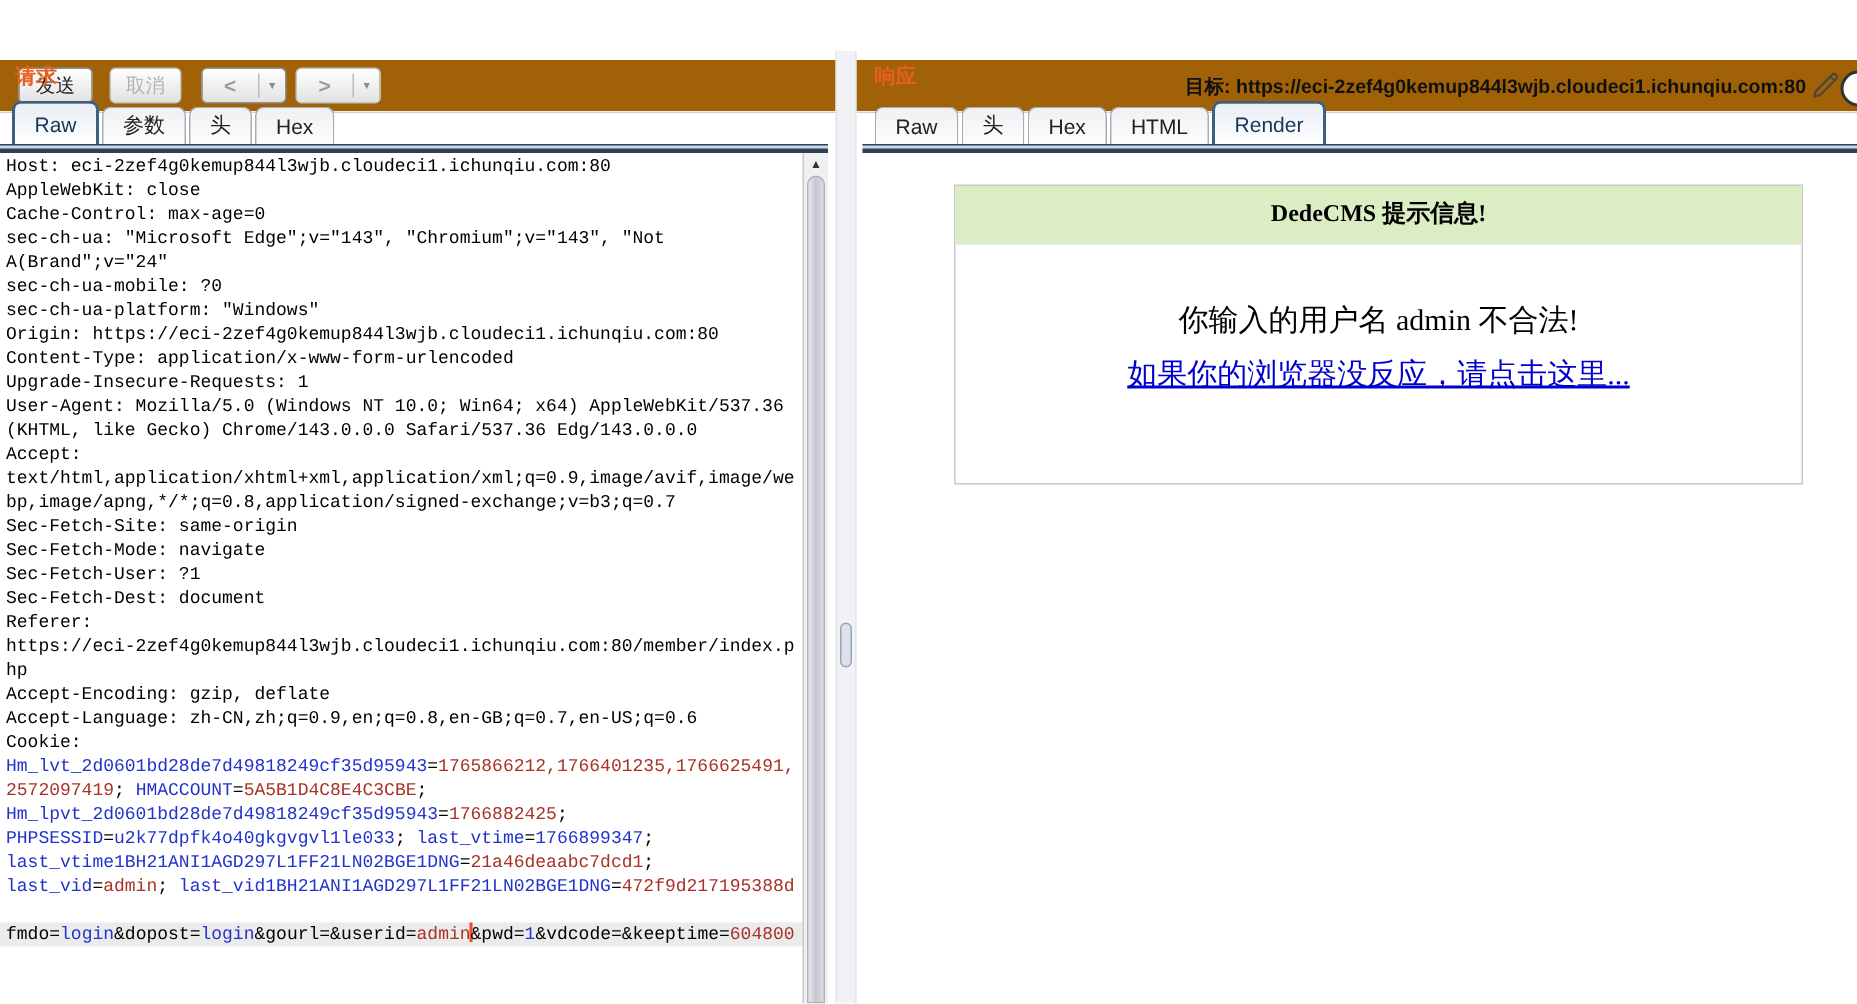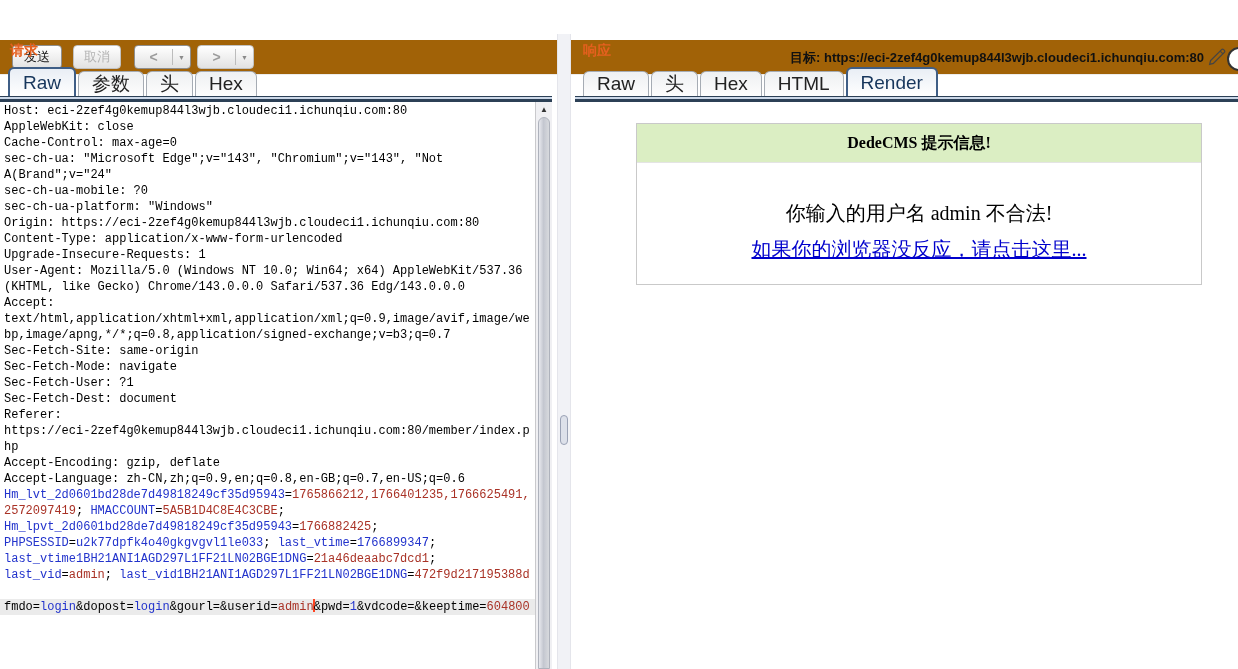--- a/index.html
+++ b/index.html
@@ -27,40 +27,40 @@
   
   .panel{position:absolute;top:34px;bottom:0;}
   .panel-request{left:0;width:552px;}
   .panel-response{left:575px;right:0;}
   .splitter{position:absolute;left:557px;top:34px;width:12px;bottom:0;background:#f1f2f6;border-left:1px solid #e4e5eb;border-right:1px solid #e4e5eb;}
   .splitter-grip{position:absolute;left:2px;top:381px;width:6px;height:28px;border:1px solid #9aa2b5;border-radius:4px;background:#dde1ea;}
   .panel-title{position:absolute;left:10px;top:8px;color:var(--orange);font-weight:bold;font-size:14px;}
   .panel-response .panel-title{left:8px;}
   .tabbar{position:absolute;left:8px;top:33px;height:29px;display:flex;align-items:flex-end;gap:2px;z-index:2;}
   .tab{height:25px;padding:0 13px;box-sizing:border-box;border:1px solid #a6acb4;border-bottom:none;border-radius:6px 6px 0 0;
-       background:linear-gradient(#eef0f2,#fdfdfd);font-size:19px;color:#222;display:flex;align-items:center;cursor:default;}
+       background:linear-gradient(#eef0f2,#fdfdfd);font-size:14px;color:#222;display:flex;align-items:center;cursor:default;}
   .tab.selected{height:29px;border:2px solid #3f5e86;border-bottom:none;background:linear-gradient(#e9eef5,#ffffff);color:#17365c;}
   .tab-underline{position:absolute;left:0;top:62px;right:0;height:2px;background:var(--band);border-top:1px solid var(--navy);border-bottom:3px solid var(--navy);z-index:1;}
   
   .editor{position:absolute;left:0;top:68px;right:0;bottom:0;background:#fff;}
   .code{position:absolute;left:0;top:0;right:17px;padding-top:1px;
         font-family:"Liberation Mono","DejaVu Sans Mono",monospace;font-size:12px;line-height:16px;color:#000;}
   .code-line{height:16px;white-space:pre;padding-left:4px;}
   .code-line.hl{background:var(--hl);}
   .tk-k{color:#000;}
   .tk-b{color:var(--blue);}
   .tk-r{color:var(--red);}
   .caret{display:inline-block;width:2px;height:13px;background:#ff4422;vertical-align:-2px;margin:0 -1px;}
   .vscroll{position:absolute;top:0;right:0;width:17px;bottom:0;background:#f0f0f3;border-left:1px solid #c9c9cc;box-sizing:border-box;}
   .vscroll-up{height:15px;text-align:center;font-size:8px;color:#333;line-height:15px;cursor:default;}
   .vscroll-thumb{position:absolute;top:15px;left:2px;right:2px;bottom:0;
         background:linear-gradient(90deg,#e8e9ee,#c4c7d0 45%,#d8dade);border:1px solid #aeb2bc;border-radius:7px 7px 0 0;}
   
   .render-view{position:absolute;left:0;top:68px;right:0;bottom:0;background:#fff;}
-  .msgbox{position:absolute;left:61px;top:21px;width:566px;height:162px;border:1px solid #c9c9c9;background:#fff;box-sizing:border-box;}
+  .msgbox{position:absolute;left:61px;top:21px;width:566px;height:200px;border:1px solid #c9c9c9;background:#fff;box-sizing:border-box;}
   .msgbox-header{height:38px;background:var(--green);border-bottom:1px solid #e4e4e4;text-align:center;line-height:38px;
         font-family:"Liberation Serif","DejaVu Serif",serif;font-weight:bold;font-size:16px;color:#000;}
   .msgbox-body{text-align:center;font-family:"Liberation Serif","DejaVu Serif",serif;font-size:20px;color:#000;padding-top:37px;}
   .msgbox-link{display:inline-block;margin-top:9px;color:var(--link);text-decoration:underline;cursor:pointer;}
 </style>
 </head>
 <body style="--orange: #e5601f; --navy: #2c4056; --band: #ccd8e8; --blue: #2233cc; --red: #a93226; --link: #0000cc; --green: #dbeec3; --hl: #ebebeb;">
 
 <div class="topbar">
   <div class="btn btn-send">发送</div>
@@ -114,20 +114,21 @@
         <div class="code-line"><span class="tk-k">bp,image/apng,*/*;q=0.8,application/signed-exchange;v=b3;q=0.7</span></div>
         <div class="code-line"><span class="tk-k">Sec-Fetch-Site: same-origin</span></div>
         <div class="code-line"><span class="tk-k">Sec-Fetch-Mode: navigate</span></div>
         <div class="code-line"><span class="tk-k">Sec-Fetch-User: ?1</span></div>
         <div class="code-line"><span class="tk-k">Sec-Fetch-Dest: document</span></div>
         <div class="code-line"><span class="tk-k">Referer:</span></div>
         <div class="code-line"><span class="tk-k">https://eci-2zef4g0kemup844l3wjb.cloudeci1.ichunqiu.com:80/member/index.p</span></div>
         <div class="code-line"><span class="tk-k">hp</span></div>
         <div class="code-line"><span class="tk-k">Accept-Encoding: gzip, deflate</span></div>
         <div class="code-line"><span class="tk-k">Accept-Language: zh-CN,zh;q=0.9,en;q=0.8,en-GB;q=0.7,en-US;q=0.6</span></div>
+        <div class="code-line"><span class="tk-k">Cookie:</span></div>
         <div class="code-line"><span class="tk-b">Hm_lvt_2d0601bd28de7d49818249cf35d95943</span><span class="tk-k">=</span><span class="tk-r">1765866212,1766401235,1766625491,</span></div>
         <div class="code-line"><span class="tk-r">2572097419</span><span class="tk-k">; </span><span class="tk-b">HMACCOUNT</span><span class="tk-k">=</span><span class="tk-r">5A5B1D4C8E4C3CBE</span><span class="tk-k">;</span></div>
         <div class="code-line"><span class="tk-b">Hm_lpvt_2d0601bd28de7d49818249cf35d95943</span><span class="tk-k">=</span><span class="tk-r">1766882425</span><span class="tk-k">;</span></div>
         <div class="code-line"><span class="tk-b">PHPSESSID</span><span class="tk-k">=</span><span class="tk-b">u2k77dpfk4o40gkgvgvl1le033</span><span class="tk-k">; </span><span class="tk-b">last_vtime</span><span class="tk-k">=</span><span class="tk-b">1766899347</span><span class="tk-k">;</span></div>
         <div class="code-line"><span class="tk-b">last_vtime1BH21ANI1AGD297L1FF21LN02BGE1DNG</span><span class="tk-k">=</span><span class="tk-r">21a46deaabc7dcd1</span><span class="tk-k">;</span></div>
         <div class="code-line"><span class="tk-b">last_vid</span><span class="tk-k">=</span><span class="tk-r">admin</span><span class="tk-k">; </span><span class="tk-b">last_vid1BH21ANI1AGD297L1FF21LN02BGE1DNG</span><span class="tk-k">=</span><span class="tk-r">472f9d217195388d</span></div>
         <div class="code-line">&nbsp;</div>
         <div class="code-line hl"><span class="tk-k">fmdo=</span><span class="tk-b">login</span><span class="tk-k">&amp;dopost=</span><span class="tk-b">login</span><span class="tk-k">&amp;gourl=&amp;userid=</span><span class="tk-r">admin</span><span class="caret"></span><span class="tk-k">&amp;pwd=</span><span class="tk-b">1</span><span class="tk-k">&amp;vdcode=&amp;keeptime=</span><span class="tk-r">604800</span></div>
       </div>
     <div class="vscroll">

